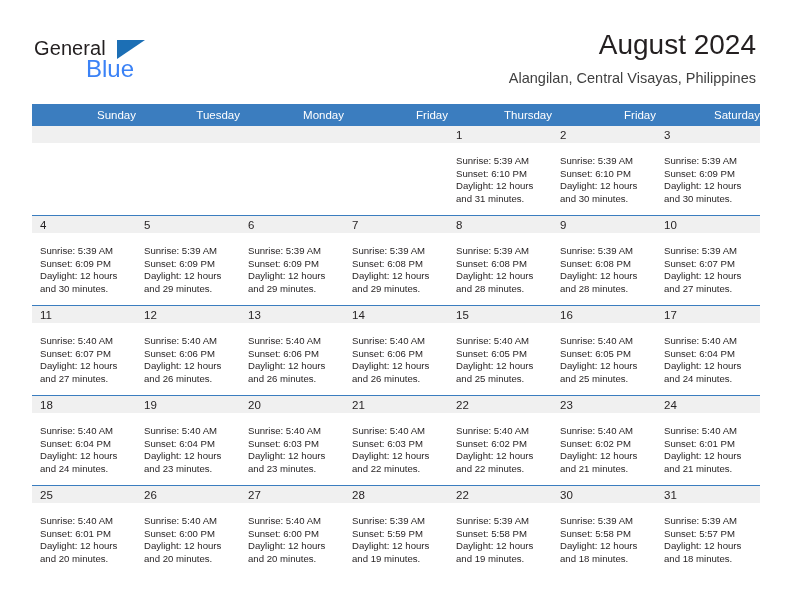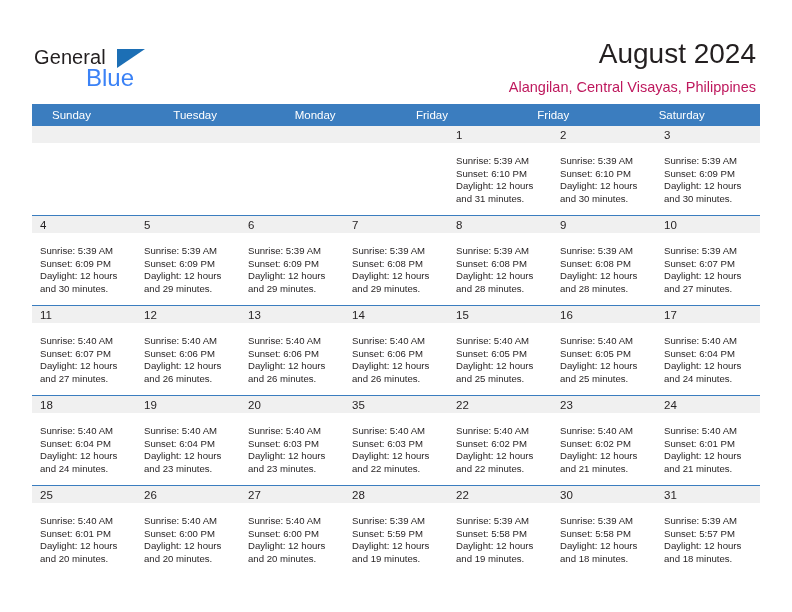--- a/index.html
+++ b/index.html
@@ -18,21 +18,21 @@
     position: relative;
     width: 792px;
     height: 612px;
     box-sizing: border-box;
   }
 
   
   .header {
     position: absolute;
     left: 0;
-    top: 9px;
+    top: 0;
     width: 792px;
     height: 104px;
   }
   .logo {
     position: absolute;
     left: 34px;
     top: 37px;
     width: 130px;
     height: 48px;
   }
@@ -71,21 +71,21 @@
   .cal-title {
     font-size: 28px;
     font-weight: normal;
     color: #231f20;
     line-height: 34px;
     white-space: nowrap;
   }
   .cal-subtitle {
     margin-top: 7px;
     font-size: 14.5px;
-    color: #be185d;
+    color: #404040;
     line-height: 18px;
     white-space: nowrap;
   }
 
   
   .calendar {
     position: absolute;
     left: 32px;
     top: 104px;
     width: 728px;
@@ -96,20 +96,21 @@
     height: 22px;
   }
   .week-head .dow {
     flex: 1 1 0;
     box-sizing: border-box;
     padding: 4px 0 0 20px;
     font-size: 11.5px;
     color: #ffffff;
     line-height: 14px;
     white-space: nowrap;
+    text-align: right;
   }
   .week {
     display: flex;
     height: 89px;
     border-top: 1px solid #3b7dbf;
   }
   .week:first-of-type {
     border-top: none;
   }
   .cell {
@@ -163,20 +164,21 @@
     </div>
 
   </div>
 
   <div class="calendar">
     <div class="week-head" id="weekday-header">
         <div class="dow">Sunday</div>
         <div class="dow">Tuesday</div>
         <div class="dow">Monday</div>
         <div class="dow">Friday</div>
+        <div class="dow">Thursday</div>
         <div class="dow">Friday</div>
         <div class="dow">Saturday</div>
       </div>
     <div id="weeks-container">
         <div class="week">
           <div class="cell empty">
             <div class="daynum-bar"></div>
             <div class="cell-lines"></div>
           </div>
           <div class="cell empty">
@@ -371,21 +373,21 @@
           <div class="cell">
             <div class="daynum-bar">20</div>
             <div class="cell-lines">
               <div>Sunrise: 5:40 AM</div>
               <div>Sunset: 6:03 PM</div>
               <div>Daylight: 12 hours</div>
               <div>and 23 minutes.</div>
             </div>
           </div>
           <div class="cell">
-            <div class="daynum-bar">35</div>
+            <div class="daynum-bar">21</div>
             <div class="cell-lines">
               <div>Sunrise: 5:40 AM</div>
               <div>Sunset: 6:03 PM</div>
               <div>Daylight: 12 hours</div>
               <div>and 22 minutes.</div>
             </div>
           </div>
           <div class="cell">
             <div class="daynum-bar">22</div>
             <div class="cell-lines">

